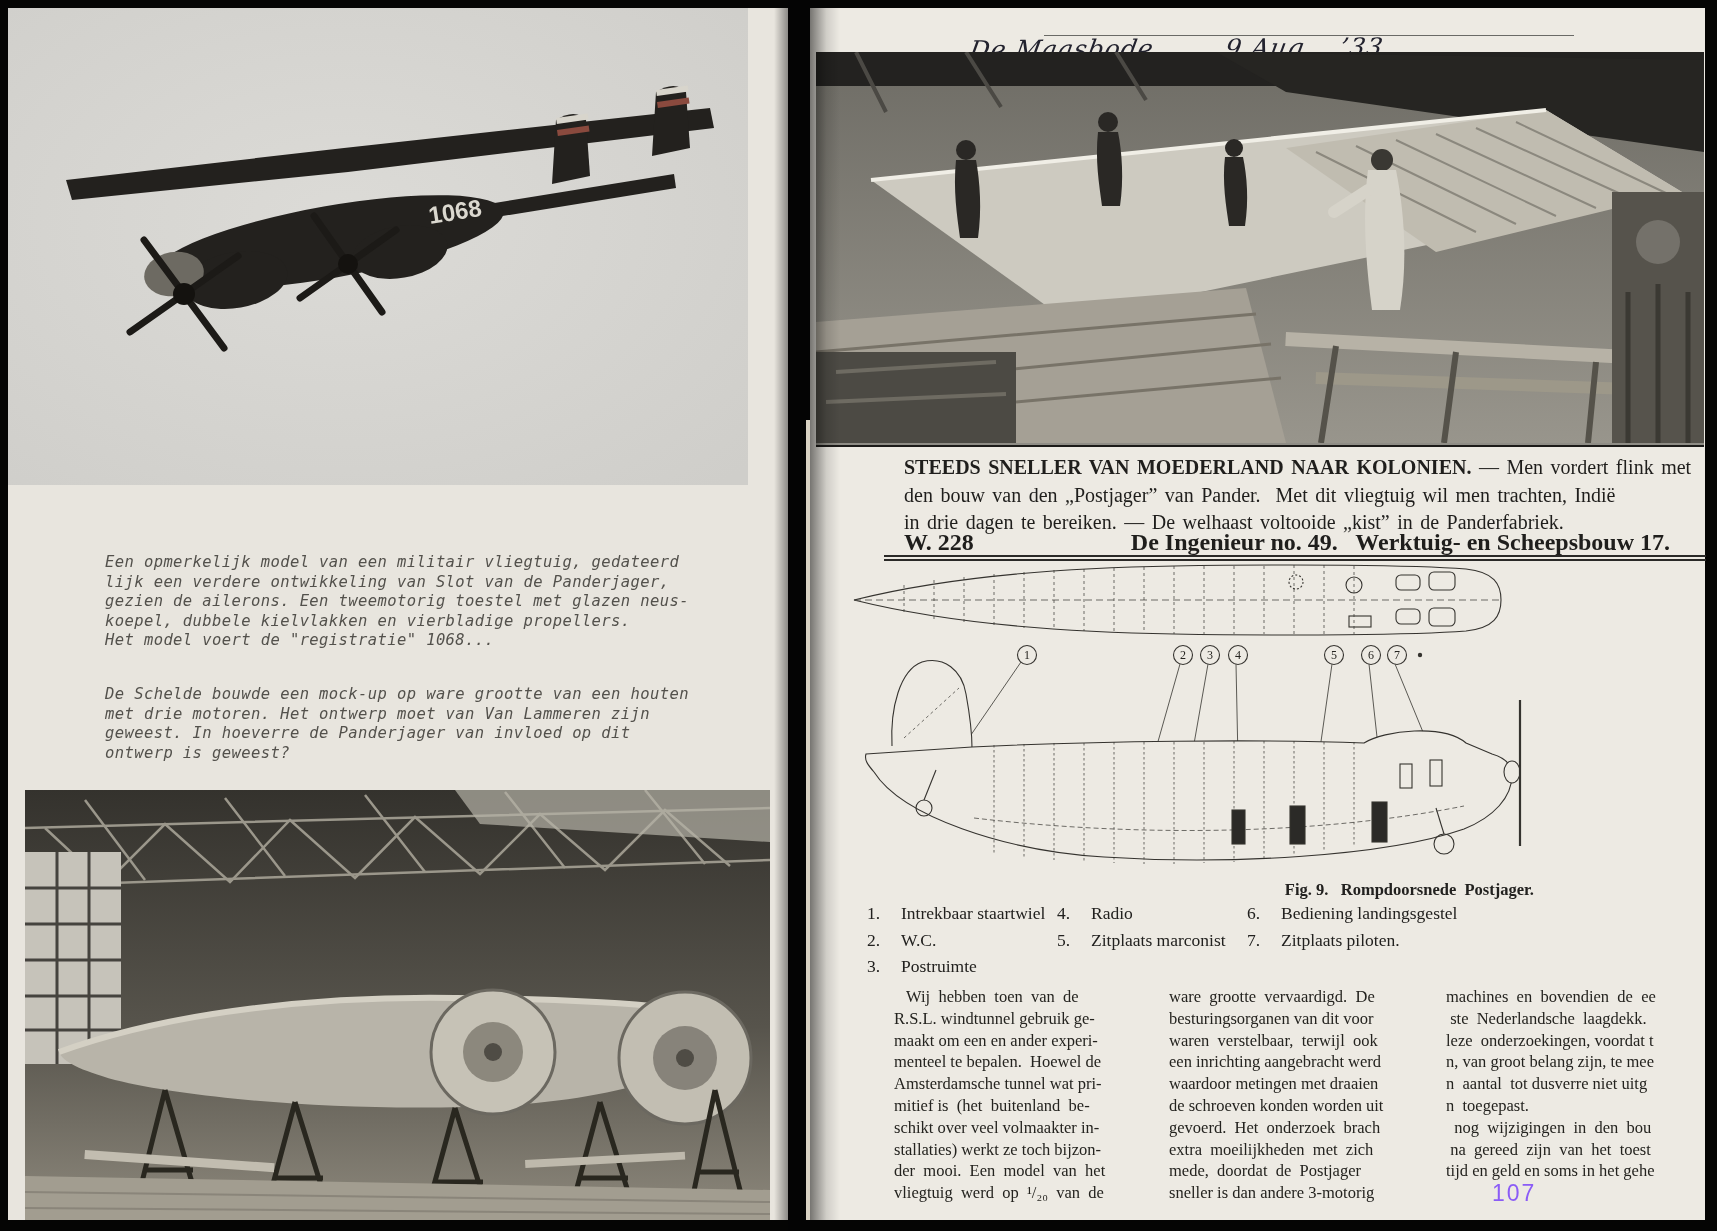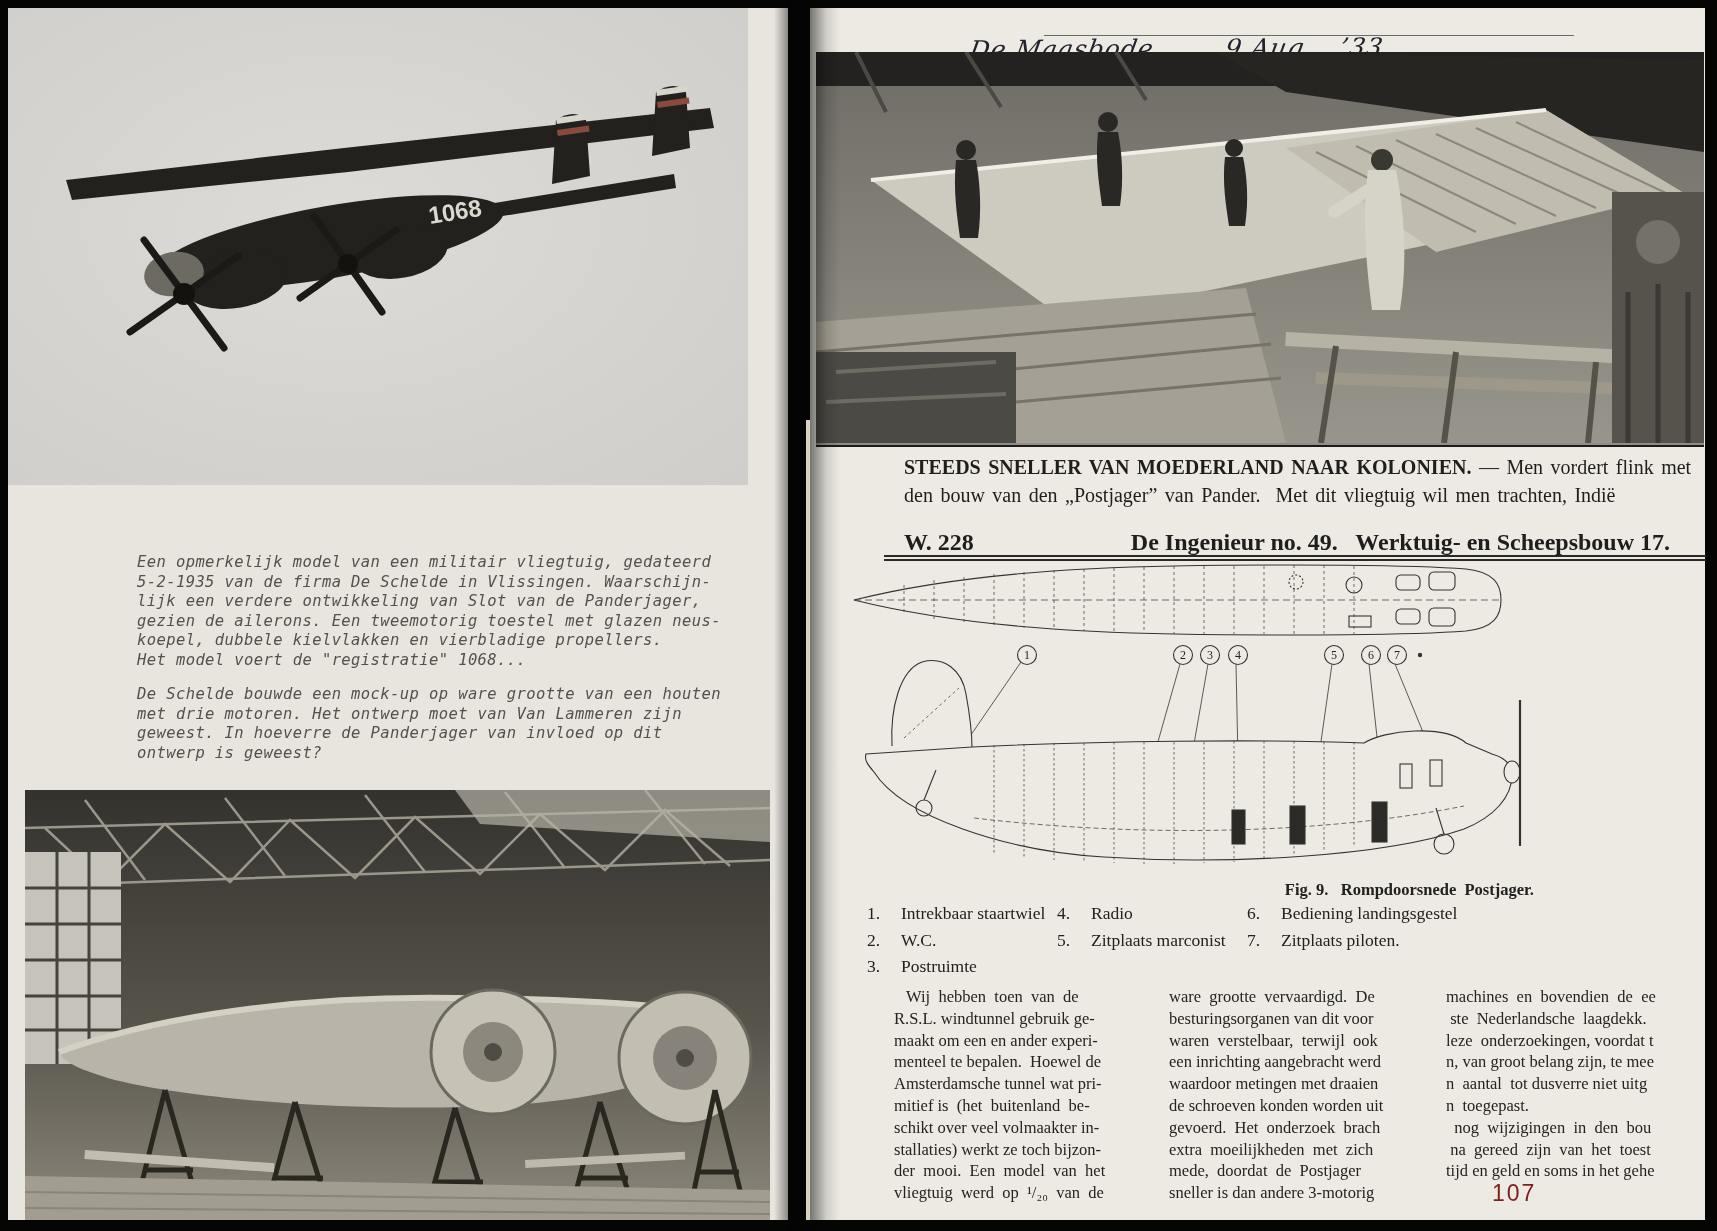--- a/index.html
+++ b/index.html
@@ -19,21 +19,21 @@
   
   .photo{position:absolute;overflow:hidden;}
   .photo1{left:0;top:0;width:740px;height:477px;background:#d6d5d1;}
   .photo2{left:17px;top:782px;width:745px;height:430px;background:#413e38;}
   .photo3{left:6px;top:44px;width:888px;height:393px;background:#8f8d86;border-bottom:2px solid #1c1b19;}
 
   
   .tw-block{position:absolute;left:97px;color:#53514c;
      font-family:"DejaVu Sans Mono",monospace;font-style:italic;
      font-size:15.5px;line-height:19.6px;letter-spacing:.4px;}
-  .tw-block div{white-space:pre;margin-left:32px;}
+  .tw-block div{white-space:pre;}
 
   
   .hand-rule{position:absolute;left:234px;top:27px;width:530px;height:1px;background:#6a6a66;}
   .handwriting{position:absolute;left:160px;top:26px;color:#22222e;white-space:pre;
      font-family:"DejaVu Serif",serif;font-style:italic;font-size:25px;letter-spacing:1px;
      transform:skewX(-10deg) rotate(-.4deg);}
 
   
   .news-caption{position:absolute;left:94px;top:446px;width:640px;color:#1f1e1c;
      font-size:20px;line-height:27.5px;word-spacing:2.5px;}
@@ -52,21 +52,21 @@
 
   .legend-col{position:absolute;top:892px;color:#22211f;font-size:17.5px;line-height:26.5px;}
   .legend-row{display:flex;}
   .legend-num{width:34px;}
   .legend-label{white-space:pre;}
 
   .bodycol{position:absolute;top:978px;color:#24231f;}
   .bodycol div{white-space:pre;font-size:16.5px;line-height:21.8px;}
 
   .folio{position:absolute;left:682px;top:1172px;font-family:"Liberation Sans",sans-serif;
-     font-size:23px;letter-spacing:2px;color:#7f1d1d;}
+     font-size:23px;letter-spacing:2px;color:#8b5cf6;}
 </style>
 </head>
 <body>
 
 <div class="canvas">
 
   <div class="page page-left">
 
     <div class="photo photo1">
       <svg width="740" height="477" viewBox="0 0 740 477">
@@ -106,21 +106,20 @@
           <rect x="549" y="122" width="32" height="6" fill="#8a4a3e" transform="rotate(-8 549 122)"></rect>
           <rect x="648" y="82" width="32" height="6" fill="#d8d5cc" transform="rotate(-8 648 82)"></rect>
           <rect x="649" y="94" width="32" height="6" fill="#8a4a3e" transform="rotate(-8 649 94)"></rect>
         </g>
         <text x="422" y="216" transform="rotate(-9 422 216)" fill="#dbd8cf" font-family="Liberation Sans, sans-serif" font-size="24" font-weight="bold">1068</text>
       </svg>
     </div>
 
     <div class="tw-block" style="top:545px">
       <div>Een opmerkelijk model van een militair vliegtuig, gedateerd</div>
-      <div>5-2-1935 van de firma De Schelde in Vlissingen. Waarschijn-</div>
       <div>lijk een verdere ontwikkeling van Slot van de Panderjager,</div>
       <div>gezien de ailerons. Een tweemotorig toestel met glazen neus-</div>
       <div>koepel, dubbele kielvlakken en vierbladige propellers.</div>
       <div>Het model voert de "registratie" 1068...</div>
     </div>
 
     <div class="tw-block" style="top:677px">
       <div>De Schelde bouwde een mock-up op ware grootte van een houten</div>
       <div>met drie motoren. Het ontwerp moet van Van Lammeren zijn</div>
       <div>geweest. In hoeverre de Panderjager van invloed op dit</div>
@@ -245,20 +244,21 @@
           <rect x="796" y="140" width="92" height="251" fill="#56534c"></rect>
           <circle cx="842" cy="190" r="22" fill="#74716a"></circle>
           <path d="M812,240 V391 M842,232 V391 M872,240 V391" stroke="#3b3933" stroke-width="5"></path>
         </g>
       </svg>
     </div>
 
     <div class="news-caption">
       <div class="ln"><span class="bold">STEEDS SNELLER VAN MOEDERLAND NAAR KOLONIEN.</span><span> — Men vordert flink met</span></div>
       <div class="ln">den bouw van den „Postjager” van Pander.  Met dit vliegtuig wil men trachten, Indië</div>
+      <div class="ln">in drie dagen te bereiken. — De welhaast voltooide „kist” in de Panderfabriek.</div>
     </div>
 
     <div class="journal-row">
       <span class="jl">W. 228</span>
       <span class="jr">De Ingenieur no. 49.   Werktuig- en Scheepsbouw 17.</span>
     </div>
     <div class="drule" style="top:547px"></div>
     <div class="drule" style="top:551px"></div>
 
     <svg class="diagram" width="690" height="330" viewBox="0 0 690 330">

